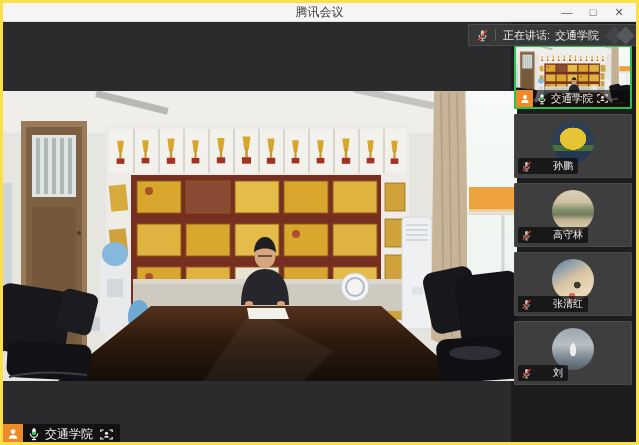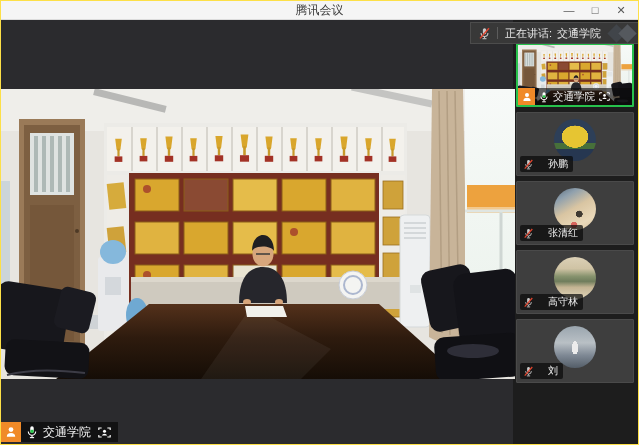--- a/index.html
+++ b/index.html
@@ -1,20 +1,20 @@
 <!DOCTYPE html>
 <html><head>
 <meta charset="utf-8">
 <style>
   * { margin:0; padding:0; box-sizing:border-box; }
   html,body { background:#888; }
   body { font-family:"Liberation Sans", sans-serif; }
   .window {
     position:relative; width:639px; height:445px; background:#2b2b2e;
-    overflow:hidden; border:1px solid #fde047;
+    overflow:hidden; border:3px solid #fde047;
   }
   
   .titlebar {
     position:relative; height:19px; background:#f5f5f5; border-bottom:1px solid #dcdcdc;
     display:flex; align-items:center; justify-content:center;
   }
   .titlebar .title { font-size:12px; color:#3c3c3c; }
   .win-controls { position:absolute; right:4px; top:0; height:19px; display:flex; }
   .win-btn {
     width:26px; height:19px; display:flex; align-items:center; justify-content:center;
@@ -80,21 +80,21 @@
   .av4 { background:
     linear-gradient(180deg,#dbd0b6 0%,#cfc3a4 28%,#87936e 46%,#6f7d5c 58%,#c4b493 72%,#e0d6bb 100%); }
   .av5 { background:
     radial-gradient(ellipse 12% 26% at 50% 52%, #ececec 60%, rgba(0,0,0,0) 61%),
     linear-gradient(180deg,#9aa5ae 0%,#b9c0c5 40%,#7e8894 70%,#545e68 100%); }
 
   .tile-tag {
     position:absolute; left:3px; bottom:3px; display:flex; align-items:center;
     background:rgba(10,10,10,0.72); border-radius:2px; padding:1px 5px 1px 3px; z-index:5;
   }
-  .tile-tag .nm { color:#efefef; font-size:10px; margin-left:14px; white-space:nowrap; }
+  .tile-tag .nm { color:#efefef; font-size:10px; margin-left:21px; white-space:nowrap; }
 
   .icn { display:block; flex:none; }
 </style>
 </head>
 <body>
 
 <svg width="0" height="0" style="position:absolute" aria-hidden="true">
   <defs>
     <linearGradient id="tableGrad" x1="0" y1="0" x2="0" y2="1">
       <stop offset="0" stop-color="#553категор"></stop>
@@ -372,36 +372,36 @@
         <span class="tile-tag">
           <svg class="icn" width="11" height="11">
               <use href="#micMuted"></use>
             </svg>
           <span class="nm">孙鹏</span>
         </span>
       </div>
 
 
       <div class="tile">
+        <span class="avatar av4"></span>
+        <span class="tile-tag">
+          <svg class="icn" width="11" height="11">
+              <use href="#micMuted"></use>
+            </svg>
+          <span class="nm">高守林</span>
+        </span>
+      </div>
+
+      <div class="tile">
         <span class="avatar av3"></span>
         <span class="tile-tag">
           <svg class="icn" width="11" height="11">
               <use href="#micMuted"></use>
             </svg>
           <span class="nm">张清红</span>
-        </span>
-      </div>
-
-      <div class="tile">
-        <span class="avatar av4"></span>
-        <span class="tile-tag">
-          <svg class="icn" width="11" height="11">
-              <use href="#micMuted"></use>
-            </svg>
-          <span class="nm">高守林</span>
         </span>
       </div>
 
       <div class="tile">
         <span class="avatar av5"></span>
         <span class="tile-tag">
           <svg class="icn" width="11" height="11">
               <use href="#micMuted"></use>
             </svg>
           <span class="nm">刘</span>

